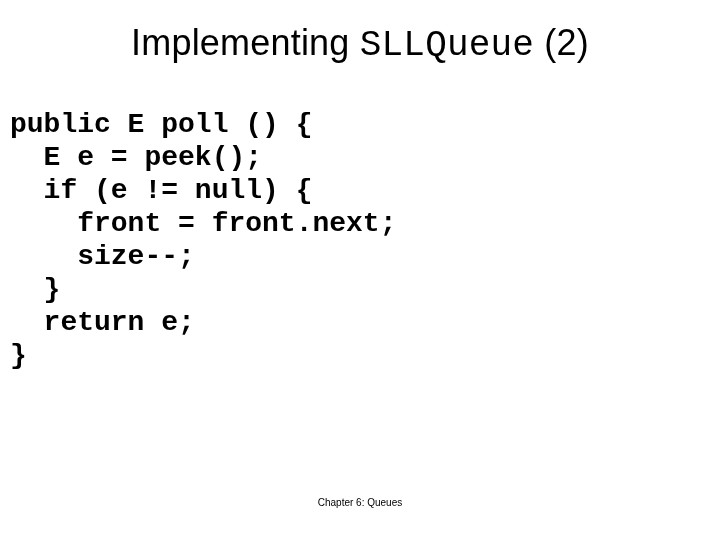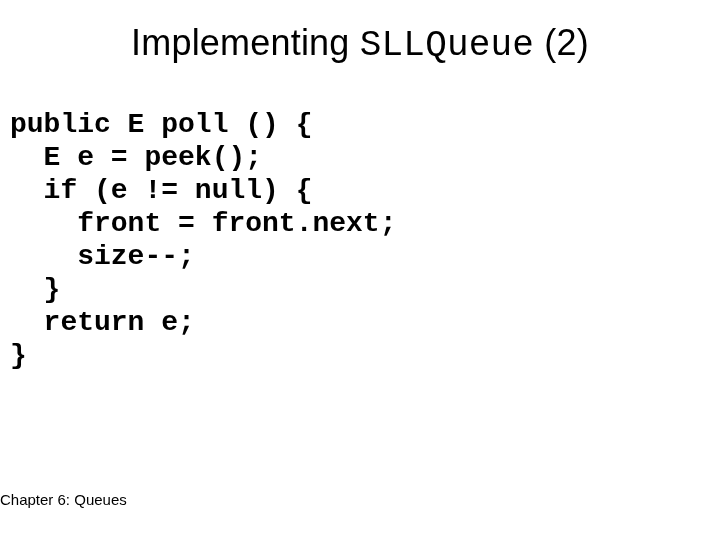--- a/index.html
+++ b/index.html
@@ -41,21 +41,22 @@
     font-size: 28px;
     line-height: 1.18;
     white-space: pre;
     font-weight: bold;
   }
   .footer {
     position: absolute;
     bottom: 28px;
     left: 0;
     width: 720px;
-    font-size: 15px;
+    text-align: center;
+    font-size: 10px;
     font-weight: 400;
   }
 </style>
 </head>
 <body>
 
 <div class="slide">
   <div class="title">
     <span>Implementing </span><span class="mono">SLLQueue</span><span> (2)</span>
   </div>

